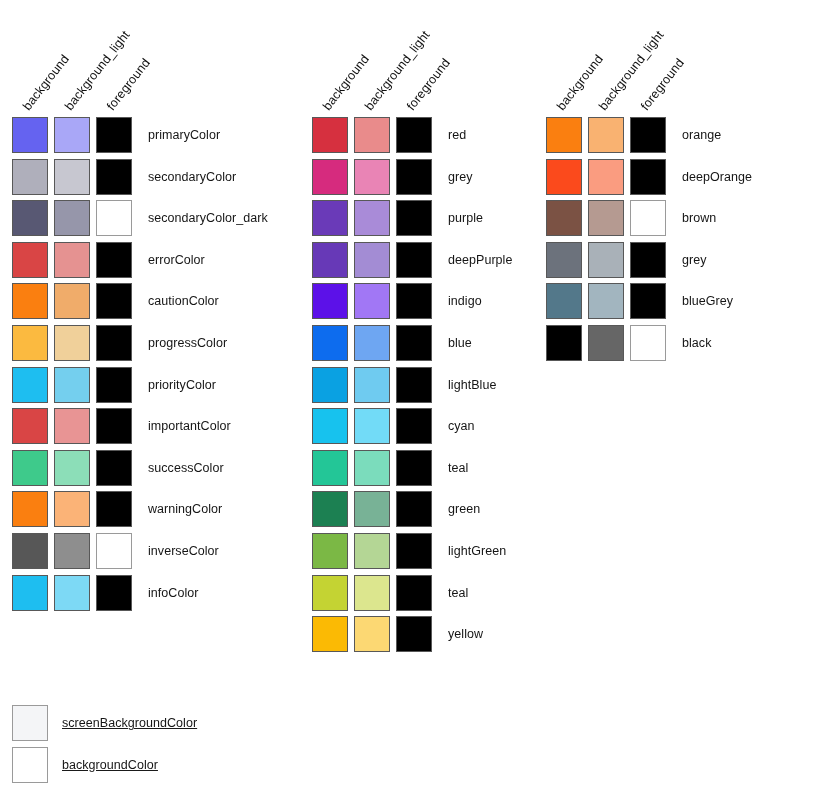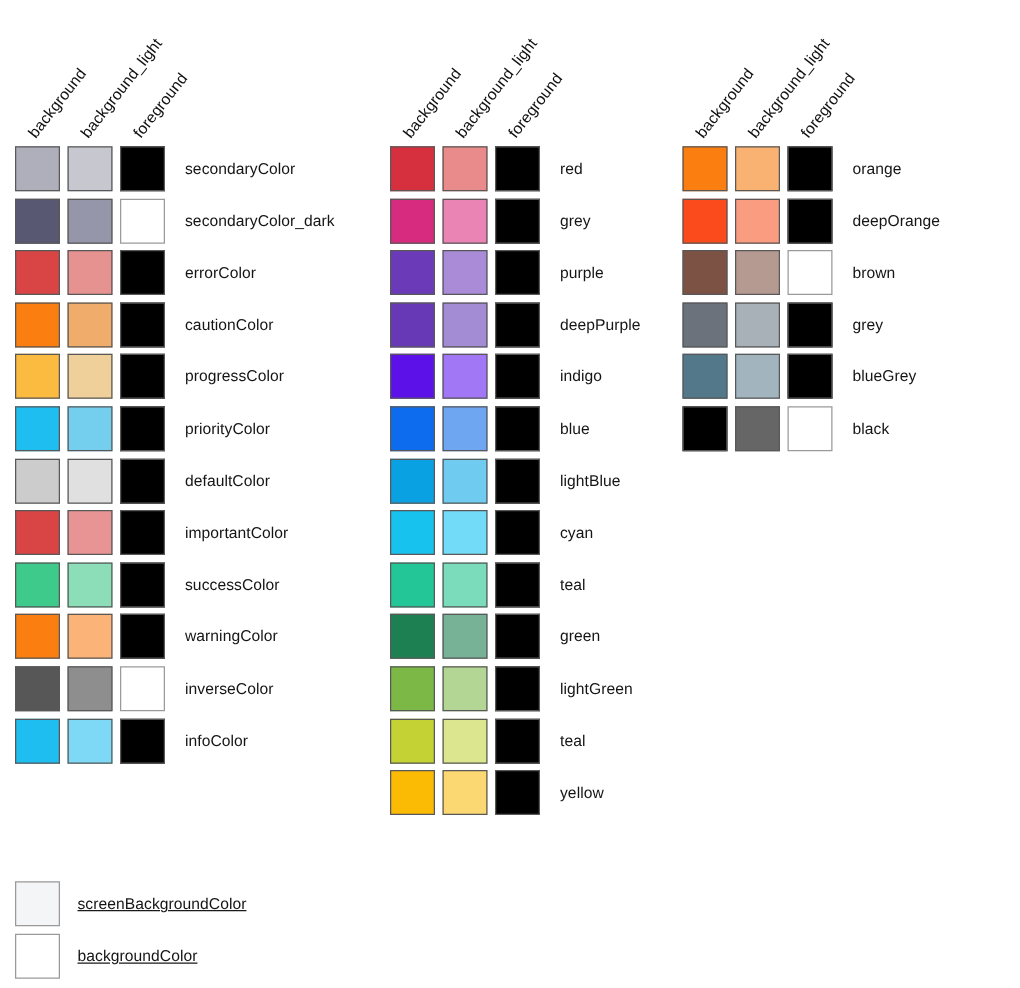--- a/index.html
+++ b/index.html
@@ -97,20 +97,26 @@
 
 <div id="palette-root">
     <div class="palette-group" id="group-0">
       <div class="col-headers">
         <div class="col-header h0">background</div>
         <div class="col-header h1">background_light</div>
         <div class="col-header h2">foreground</div>
       </div>
       <div class="swatch-rows">
         <div class="swatch-row">
+          <div class="swatch" title="primaryColor / background #6563F0" style="background: rgb(101, 99, 240);"></div>
+          <div class="swatch" title="primaryColor / background_light #A9A7F7" style="background: rgb(169, 167, 247);"></div>
+          <div class="swatch" title="primaryColor / foreground #000000" style="background: rgb(0, 0, 0);"></div>
+          <div class="row-label">primaryColor</div>
+        </div>
+        <div class="swatch-row">
           <div class="swatch" title="secondaryColor / background #AFAFBB" style="background: rgb(175, 175, 187);"></div>
           <div class="swatch" title="secondaryColor / background_light #C7C7D0" style="background: rgb(199, 199, 208);"></div>
           <div class="swatch" title="secondaryColor / foreground #000000" style="background: rgb(0, 0, 0);"></div>
           <div class="row-label">secondaryColor</div>
         </div>
         <div class="swatch-row">
           <div class="swatch" title="secondaryColor_dark / background #585873" style="background: rgb(88, 88, 115);"></div>
           <div class="swatch" title="secondaryColor_dark / background_light #9696AA" style="background: rgb(150, 150, 170);"></div>
           <div class="swatch faint-border" title="secondaryColor_dark / foreground #FFFFFF" style="background: rgb(255, 255, 255);"></div>
           <div class="row-label">secondaryColor_dark</div>
@@ -131,26 +137,20 @@
           <div class="swatch" title="progressColor / background #FBBA40" style="background: rgb(251, 186, 64);"></div>
           <div class="swatch" title="progressColor / background_light #F0D09A" style="background: rgb(240, 208, 154);"></div>
           <div class="swatch" title="progressColor / foreground #000000" style="background: rgb(0, 0, 0);"></div>
           <div class="row-label">progressColor</div>
         </div>
         <div class="swatch-row">
           <div class="swatch" title="priorityColor / background #1EBEF0" style="background: rgb(30, 190, 240);"></div>
           <div class="swatch" title="priorityColor / background_light #74CFEE" style="background: rgb(116, 207, 238);"></div>
           <div class="swatch" title="priorityColor / foreground #000000" style="background: rgb(0, 0, 0);"></div>
           <div class="row-label">priorityColor</div>
-        </div>
-        <div class="swatch-row">
-          <div class="swatch" title="defaultColor / background #CCCCCC" style="background: rgb(204, 204, 204);"></div>
-          <div class="swatch" title="defaultColor / background_light #E0E0E0" style="background: rgb(224, 224, 224);"></div>
-          <div class="swatch" title="defaultColor / foreground #000000" style="background: rgb(0, 0, 0);"></div>
-          <div class="row-label">defaultColor</div>
         </div>
         <div class="swatch-row">
           <div class="swatch" title="importantColor / background #D94545" style="background: rgb(217, 69, 69);"></div>
           <div class="swatch" title="importantColor / background_light #E89494" style="background: rgb(232, 148, 148);"></div>
           <div class="swatch" title="importantColor / foreground #000000" style="background: rgb(0, 0, 0);"></div>
           <div class="row-label">importantColor</div>
         </div>
         <div class="swatch-row">
           <div class="swatch" title="successColor / background #3ECA8B" style="background: rgb(62, 202, 139);"></div>
           <div class="swatch" title="successColor / background_light #8CDEB8" style="background: rgb(140, 222, 184);"></div>

